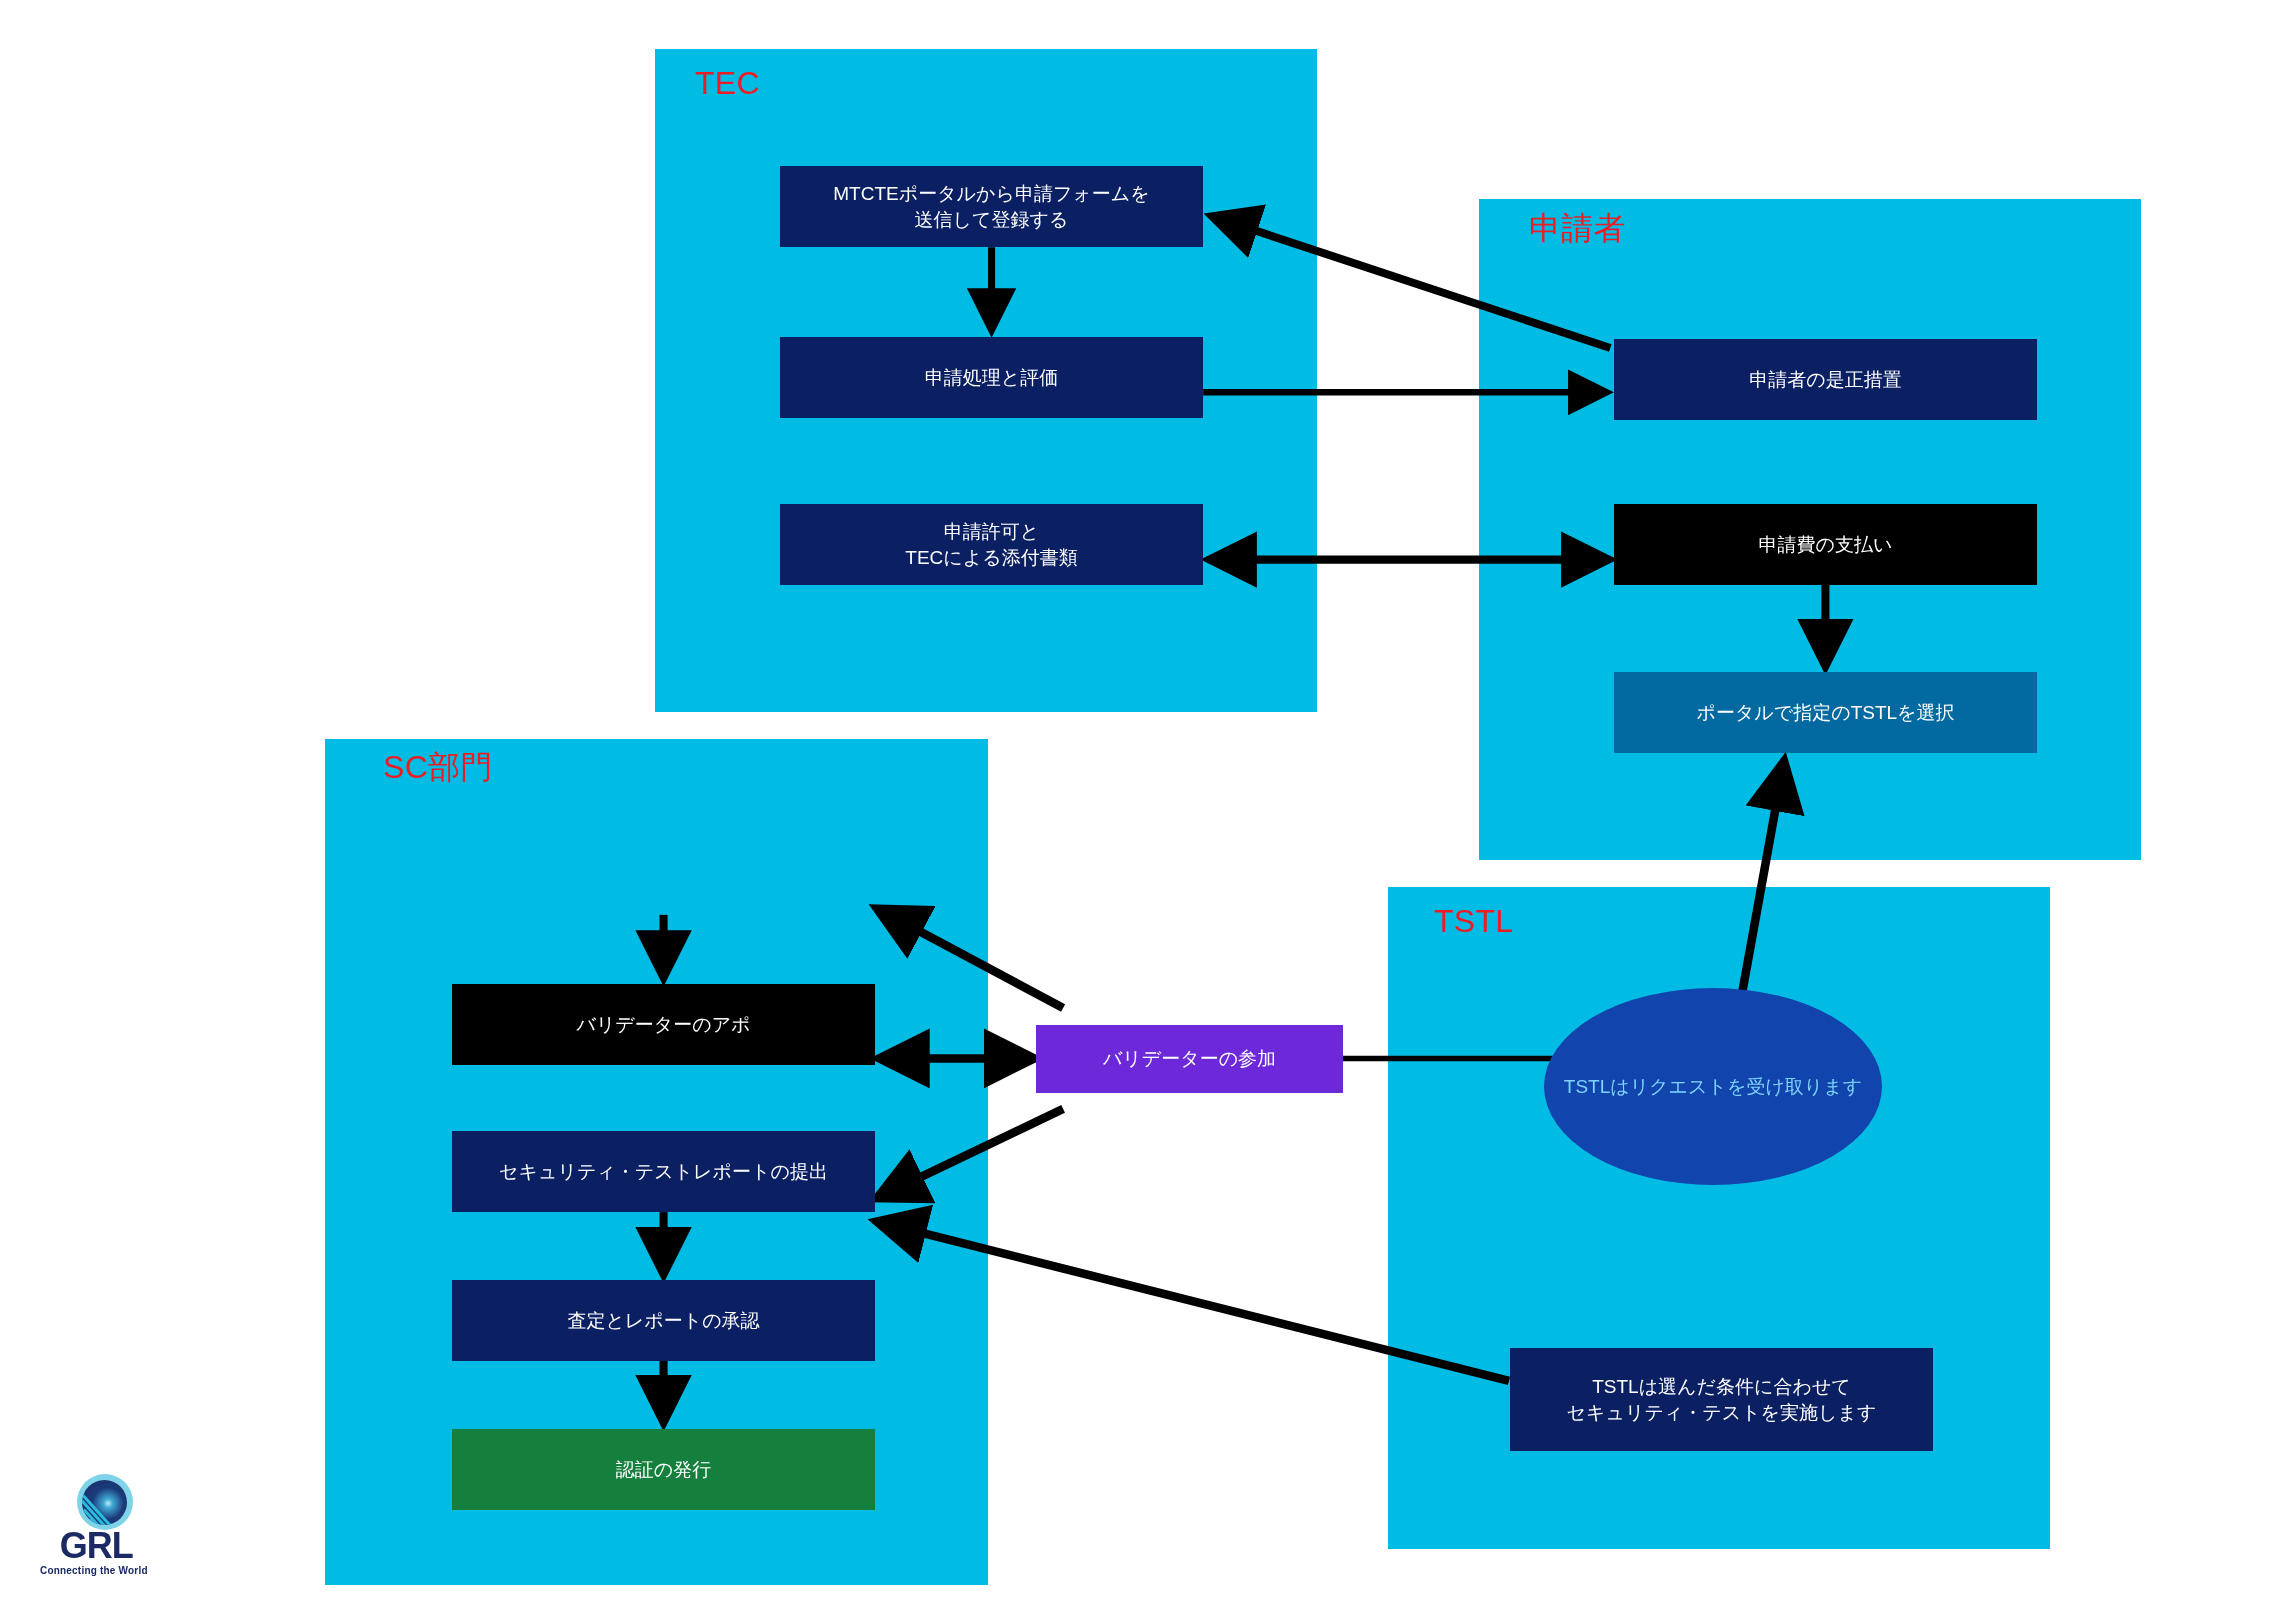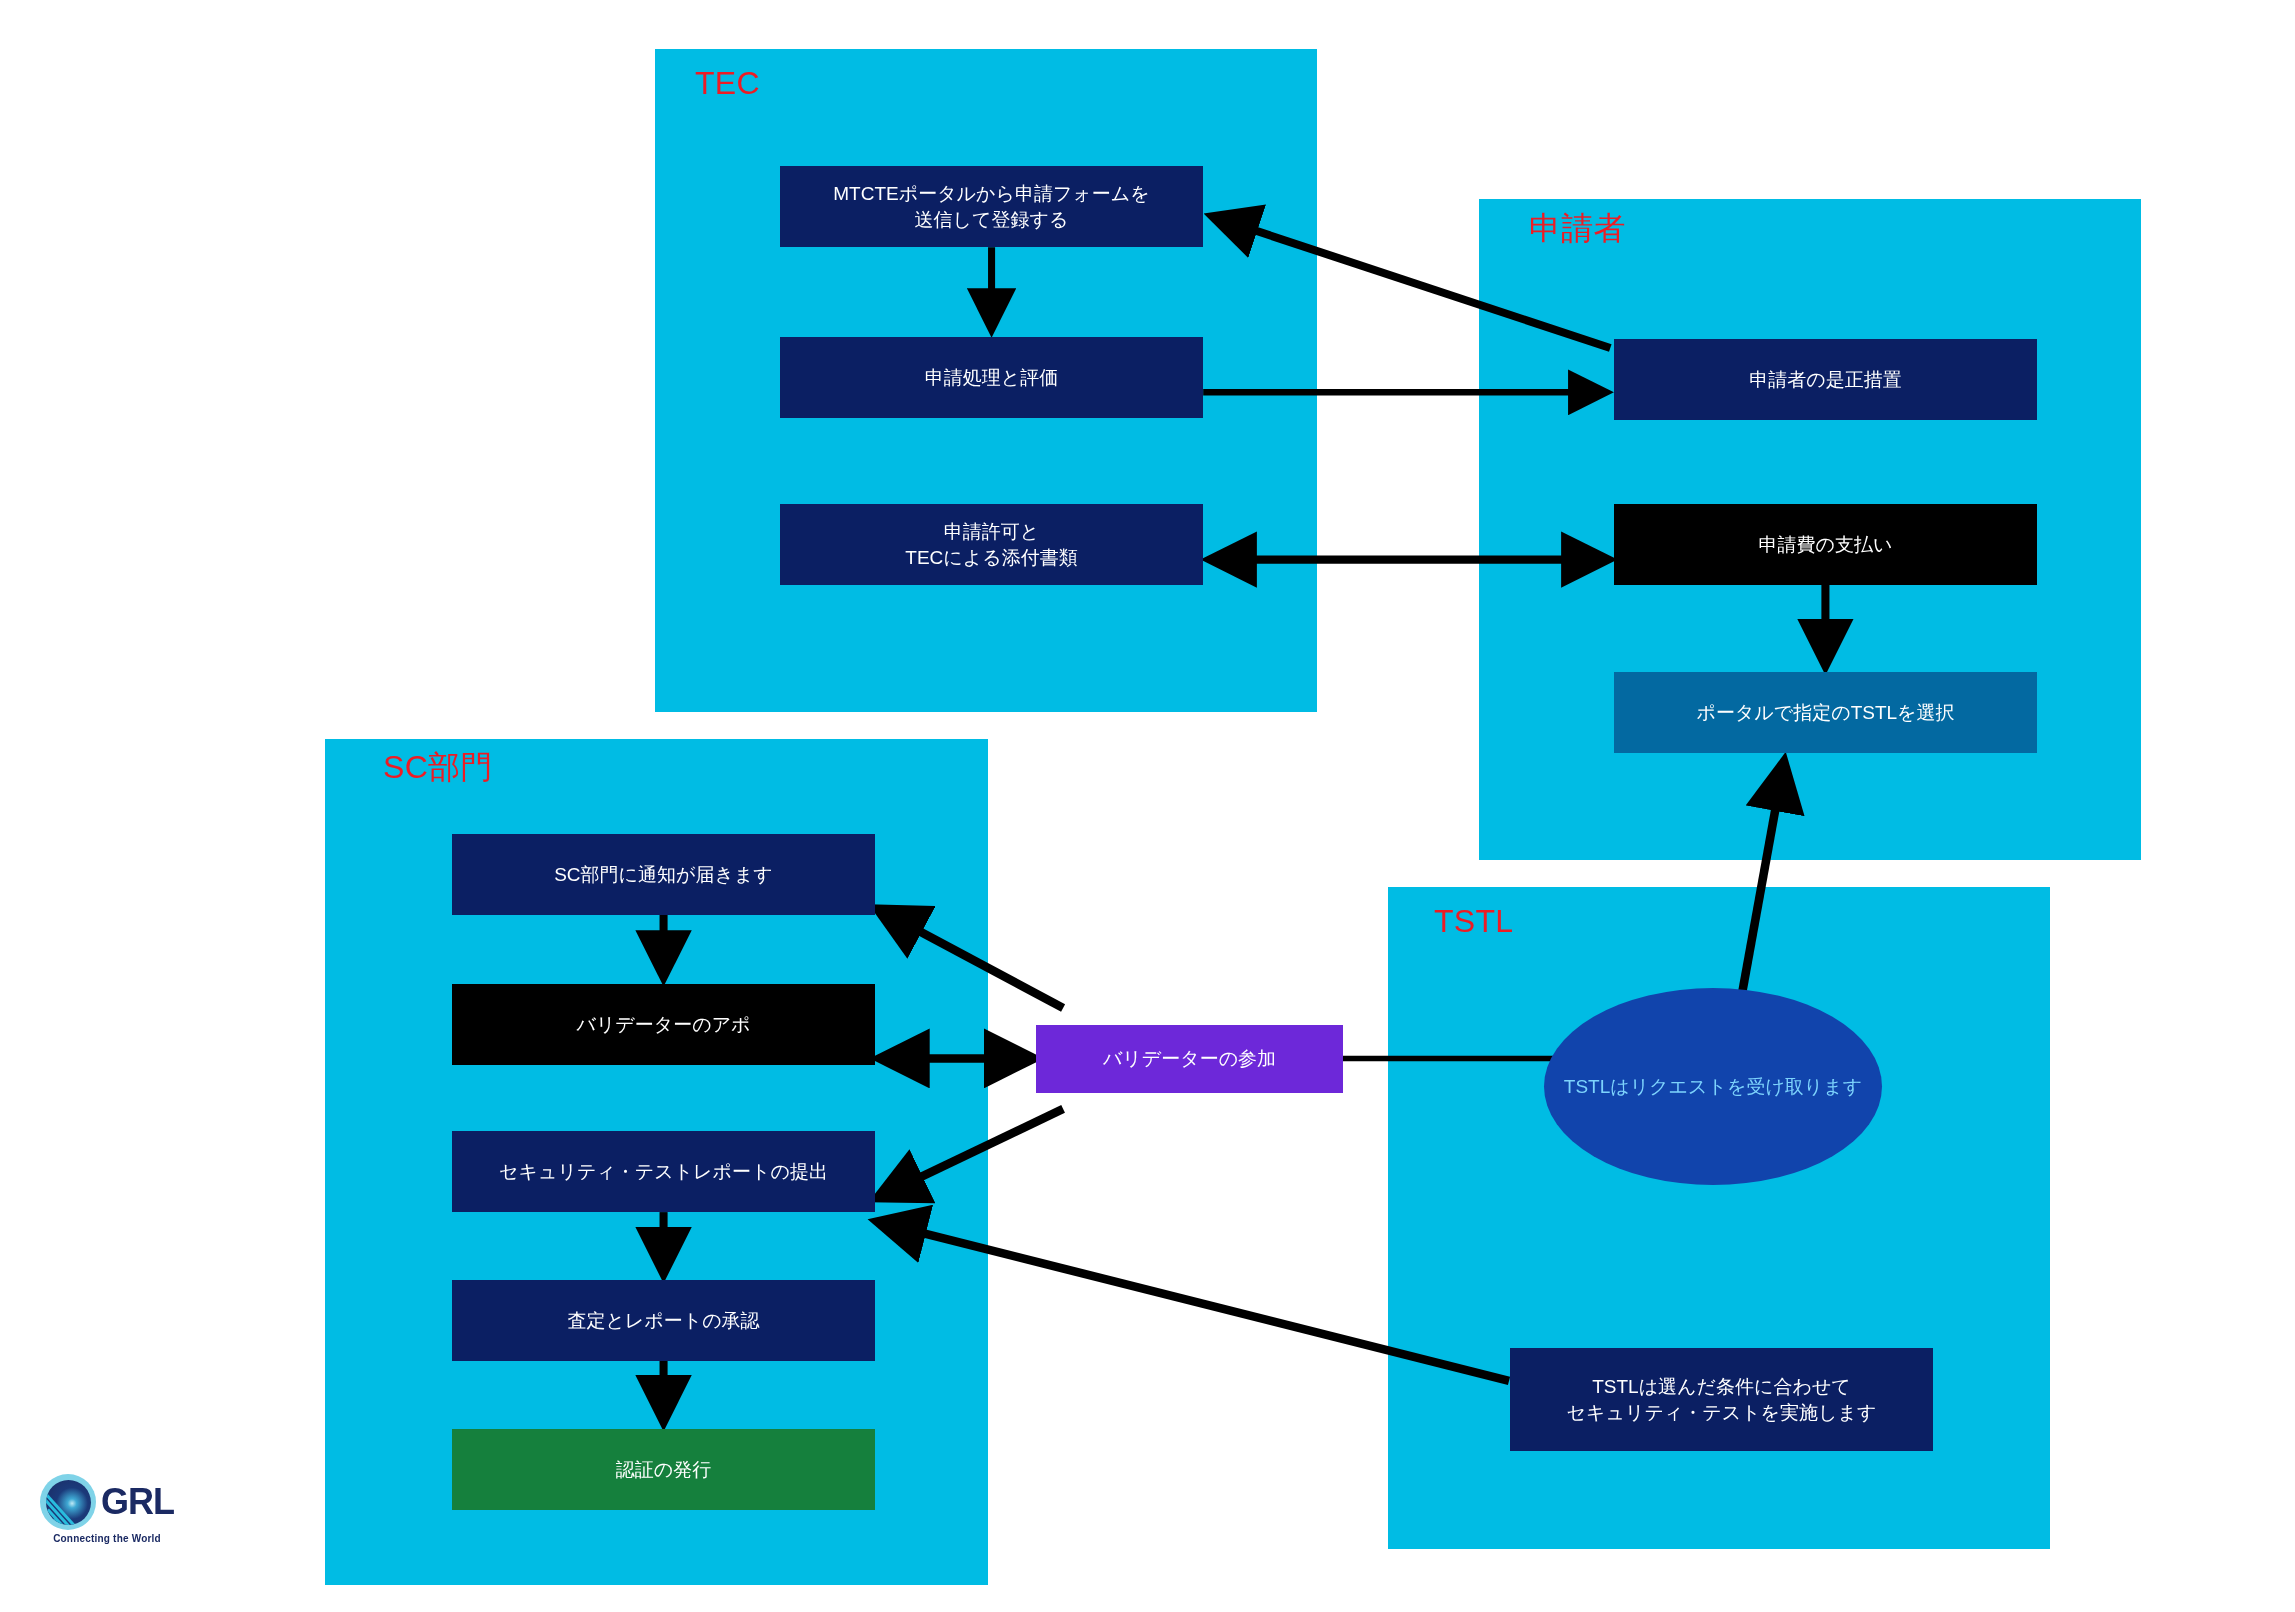--- a/index.html
+++ b/index.html
@@ -57,21 +57,22 @@
     pointer-events: none;
   }
   .logo-wrap {
     position: absolute;
     display: flex;
     flex-direction: column;
     align-items: center;
   }
   .logo-row {
     display: flex;
-    align-items: center;
+    align-items: flex-end;
+    flex-direction: column;
   }
   .logo-mark {
     width: 56px;
     height: 56px;
     border-radius: 50%;
     background: #7fd3e8;
     display: flex;
     align-items: center;
     justify-content: center;
   }
@@ -188,21 +189,20 @@
   </svg>
 
   <div class="node" style="left: 780px; top: 166px; width: 423px; height: 81px; font-size: 19px; background: rgb(11, 31, 99); color: rgb(255, 255, 255);">MTCTEポータルから申請フォームを
 送信して登録する</div>
   <div class="node" style="left: 780px; top: 337px; width: 423px; height: 81px; font-size: 19px; background: rgb(11, 31, 99); color: rgb(255, 255, 255);">申請処理と評価</div>
   <div class="node" style="left: 780px; top: 504px; width: 423px; height: 81px; font-size: 19px; background: rgb(11, 31, 99); color: rgb(255, 255, 255);">申請許可と
 TECによる添付書類</div>
   <div class="node" style="left: 1614px; top: 339px; width: 423px; height: 81px; font-size: 19px; background: rgb(11, 31, 99); color: rgb(255, 255, 255);">申請者の是正措置</div>
   <div class="node" style="left: 1614px; top: 504px; width: 423px; height: 81px; font-size: 19px; background: #000000; color: rgb(255, 255, 255);">申請費の支払い</div>
   <div class="node" style="left: 1614px; top: 672px; width: 423px; height: 81px; font-size: 19px; background: #0369a1; color: rgb(255, 255, 255);">ポータルで指定のTSTLを選択</div>
-  <div class="node" style="left: 452px; top: 834px; width: 423px; height: 81px; font-size: 19px; background: rgb(11, 31, 99); color: rgb(255, 255, 255);">SC部門に通知が届きます</div>
   <div class="node" style="left: 452px; top: 984px; width: 423px; height: 81px; font-size: 19px; background: #000000; color: rgb(255, 255, 255);">バリデーターのアポ</div>
   <div class="node" style="left: 452px; top: 1131px; width: 423px; height: 81px; font-size: 19px; background: rgb(11, 31, 99); color: rgb(255, 255, 255);">セキュリティ・テストレポートの提出</div>
   <div class="node" style="left: 452px; top: 1280px; width: 423px; height: 81px; font-size: 19px; background: rgb(11, 31, 99); color: rgb(255, 255, 255);">査定とレポートの承認</div>
   <div class="node" style="left: 452px; top: 1429px; width: 423px; height: 81px; font-size: 19px; background: #15803d; color: rgb(255, 255, 255);">認証の発行</div>
   <div class="node" style="left: 1036px; top: 1025px; width: 307px; height: 68px; font-size: 19px; background: #6d28d9; color: rgb(255, 255, 255);">バリデーターの参加</div>
   <div class="node ellipse" style="left: 1544px; top: 988px; width: 338px; height: 197px; font-size: 19px; background: rgb(17, 68, 172); color: #7dd3fc;">TSTLはリクエストを受け取ります</div>
   <div class="node" style="left: 1510px; top: 1348px; width: 423px; height: 103px; font-size: 19px; background: rgb(11, 31, 99); color: rgb(255, 255, 255);">TSTLは選んだ条件に合わせて
 セキュリティ・テストを実施します</div>
 
   <div class="logo-wrap" style="left: 40px; top: 1474px;">

